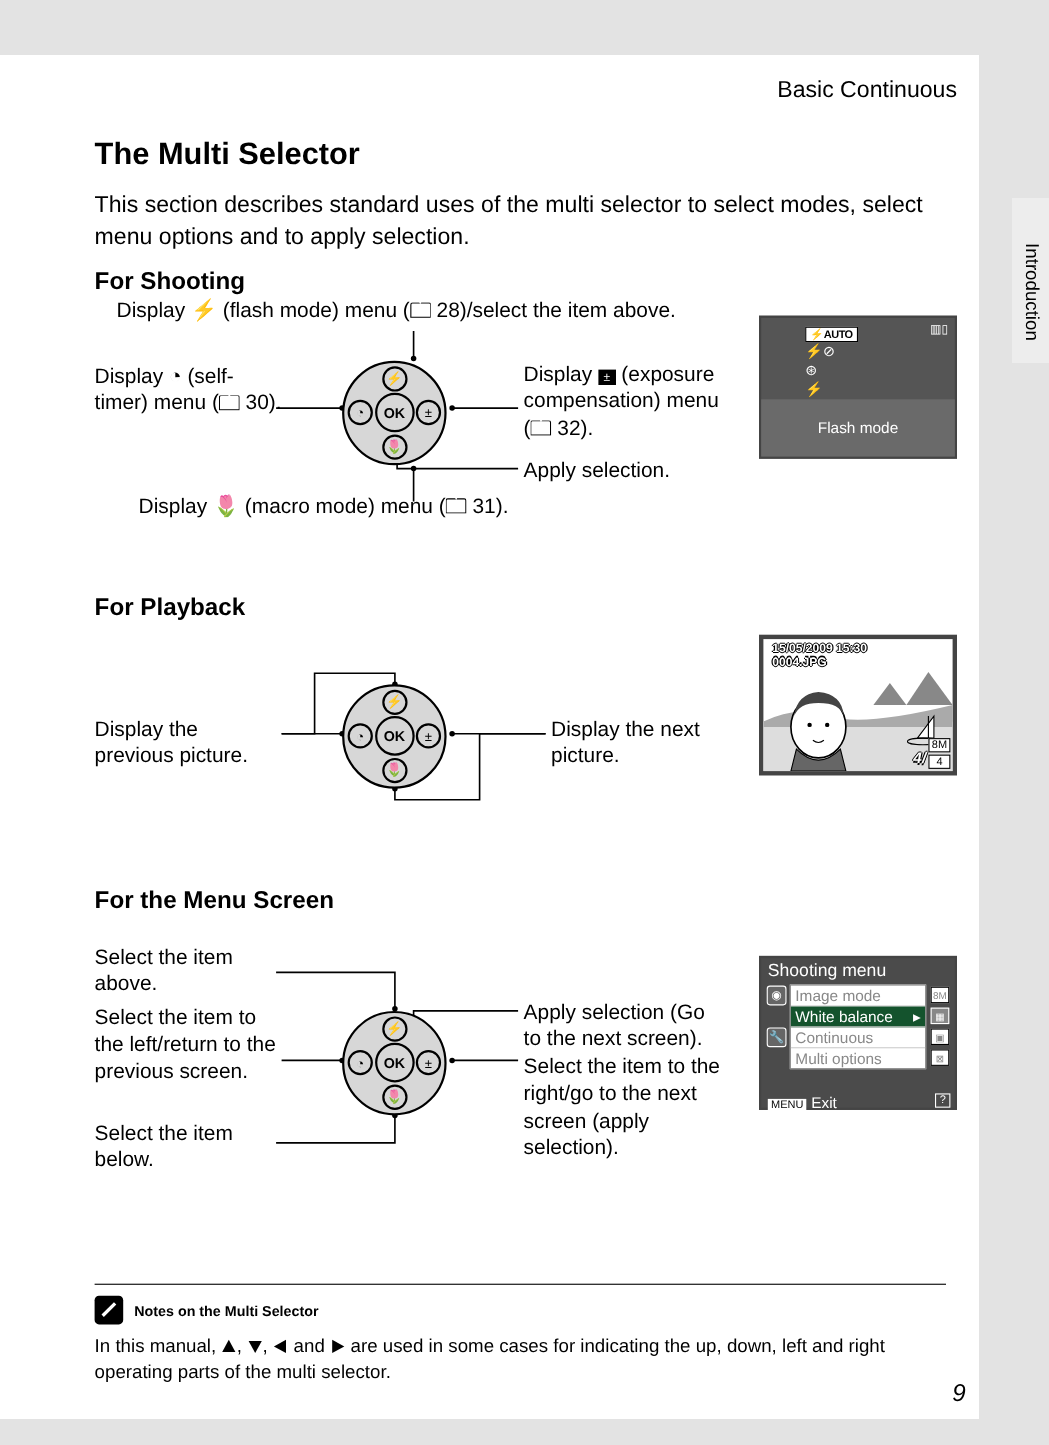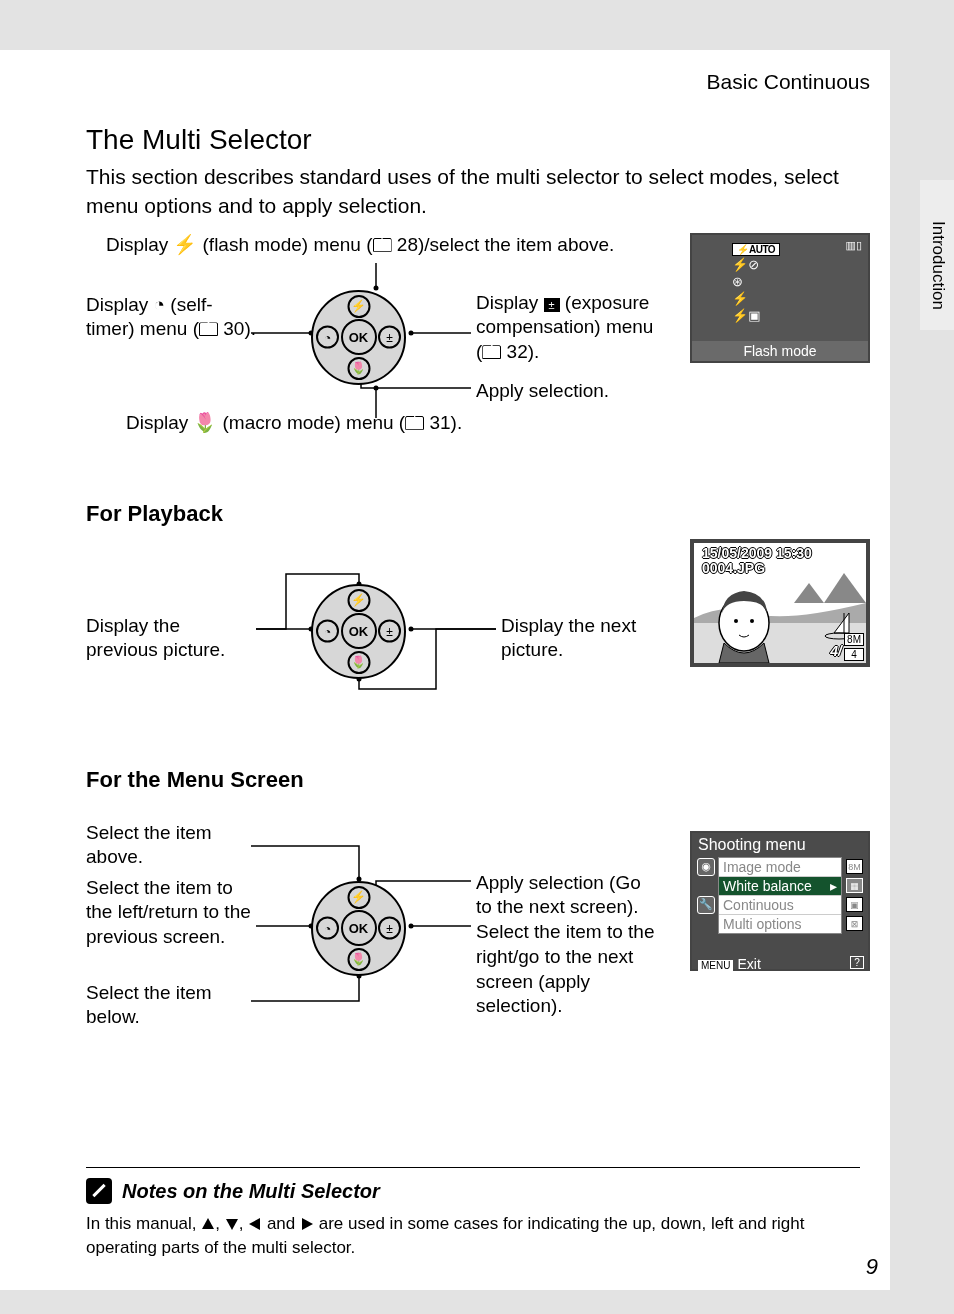--- a/index.html
+++ b/index.html
@@ -34,22 +34,22 @@
     height: 150px;
     background: #ededed;
     writing-mode: vertical-rl;
     text-align: center;
     font-size: 17px;
     padding-top: 20px;
     padding-right: 6px;
   }
   h1 {
     font-size: 28px;
-    font-weight: normal;
-    margin-bottom: 6px;
+    font-weight: bold;
+    margin-bottom: 16px;
   }
   .intro {
     font-size: 21px;
     line-height: 1.4;
     margin-bottom: 12px;
     padding-right: 40px;
   }
   h2 {
     font-size: 22px;
     font-weight: bold;
@@ -135,21 +135,21 @@
     background: linear-gradient(#fff,#fff);
     clip-path: polygon(0 0,45% 0,50% 15%,55% 0,100% 0,100% 100%,0 100%);
   }
 
   .thumb {
     position: absolute;
     right: 20px;
     width: 180px;
     font-size: 12px;
   }
-  .thumb.shoot-t { top: 0px; margin-left: 38px; }
+  .thumb.shoot-t { top: 16px; margin-left: 38px; }
   .thumb.play-t { top: 10px; }
   .thumb.menu-t { top: 10px; }
 
   .flash-thumb {
     border: 2px solid #444;
     background: #555;
     height: 130px;
     position: relative;
     color: #fff;
     text-align: center;
@@ -168,33 +168,33 @@
     padding: 0 4px;
     border: 1px solid #000;
     letter-spacing: -0.5px;
   }
   .flash-item { font-size: 13px; color: #fff; text-align: left; padding: 1px 0; }
   .flash-cap {
     position: absolute;
     bottom: 0; left: 0; right: 0;
     background: #6a6a6a;
     font-size: 14px;
-    padding: 2px;
+    padding: 18px;
   }
 
   .play-thumb {
     border: 4px solid #444;
     background: #fff;
     height: 128px;
     position: relative;
   }
   .play-date {
     position: absolute;
     top: 3px; left: 8px;
-    font-size: 14px;
+    font-size: 11px;
     font-weight: bold;
     color: #fff;
     text-shadow: -1px 0 #000,1px 0 #000,0 -1px #000,0 1px #000;
     line-height: 1.1;
   }
   .play-num {
     position: absolute;
     bottom: 4px; right: 24px;
     font-size: 14px;
     font-weight: bold;
@@ -320,21 +320,21 @@
     position: relative;
   }
   .pencil-icon::after {
     content: "";
     position: absolute;
     width: 16px; height: 3px;
     background: #fff;
     left: 5px; top: 11px;
     transform: rotate(-45deg);
   }
-  .notes-title { font-size: 20px; font-weight: bold; font-style: italic; }
+  .notes-title { font-size: 13px; font-weight: bold; }
   .notes-text { font-size: 17px; line-height: 1.4; padding-right: 20px; }
   .tri { display: inline-block; vertical-align: -2px; }
   .page-num {
     position: absolute;
     right: 12px;
     bottom: 10px;
     font-size: 22px;
     font-style: italic;
   }
 
@@ -344,20 +344,21 @@
 <body>
 
 <div class="side-tab">Introduction</div>
 
 <div class="page">
   <div class="running-head">Basic Continuous</div>
 
   <h1>The Multi Selector</h1>
   <p class="intro">This section describes standard uses of the multi selector to select modes, select menu options and to apply selection.</p>
 
+  <h2>For Shooting</h2>
   <div class="section shoot">
     <div class="label lbl-top">
       <span>Display </span><span>⚡</span><span> (flash mode) menu (</span><span class="book-icon"></span><span> 28)/select the item above.</span>
     </div>
     <div class="label lbl-left-shoot">
       <span>Display </span><span>◔</span><span> (self-timer) menu (</span><span class="book-icon"></span><span> 30).</span>
     </div>
     <div class="label lbl-right-shoot">
       <span>Display </span><span style="display:inline-block;width:16px;height:14px;background:#000;color:#fff;font-size:11px;text-align:center;line-height:14px;">±</span><span> (exposure compensation) menu (</span><span class="book-icon"></span><span> 32).</span>
     </div>

